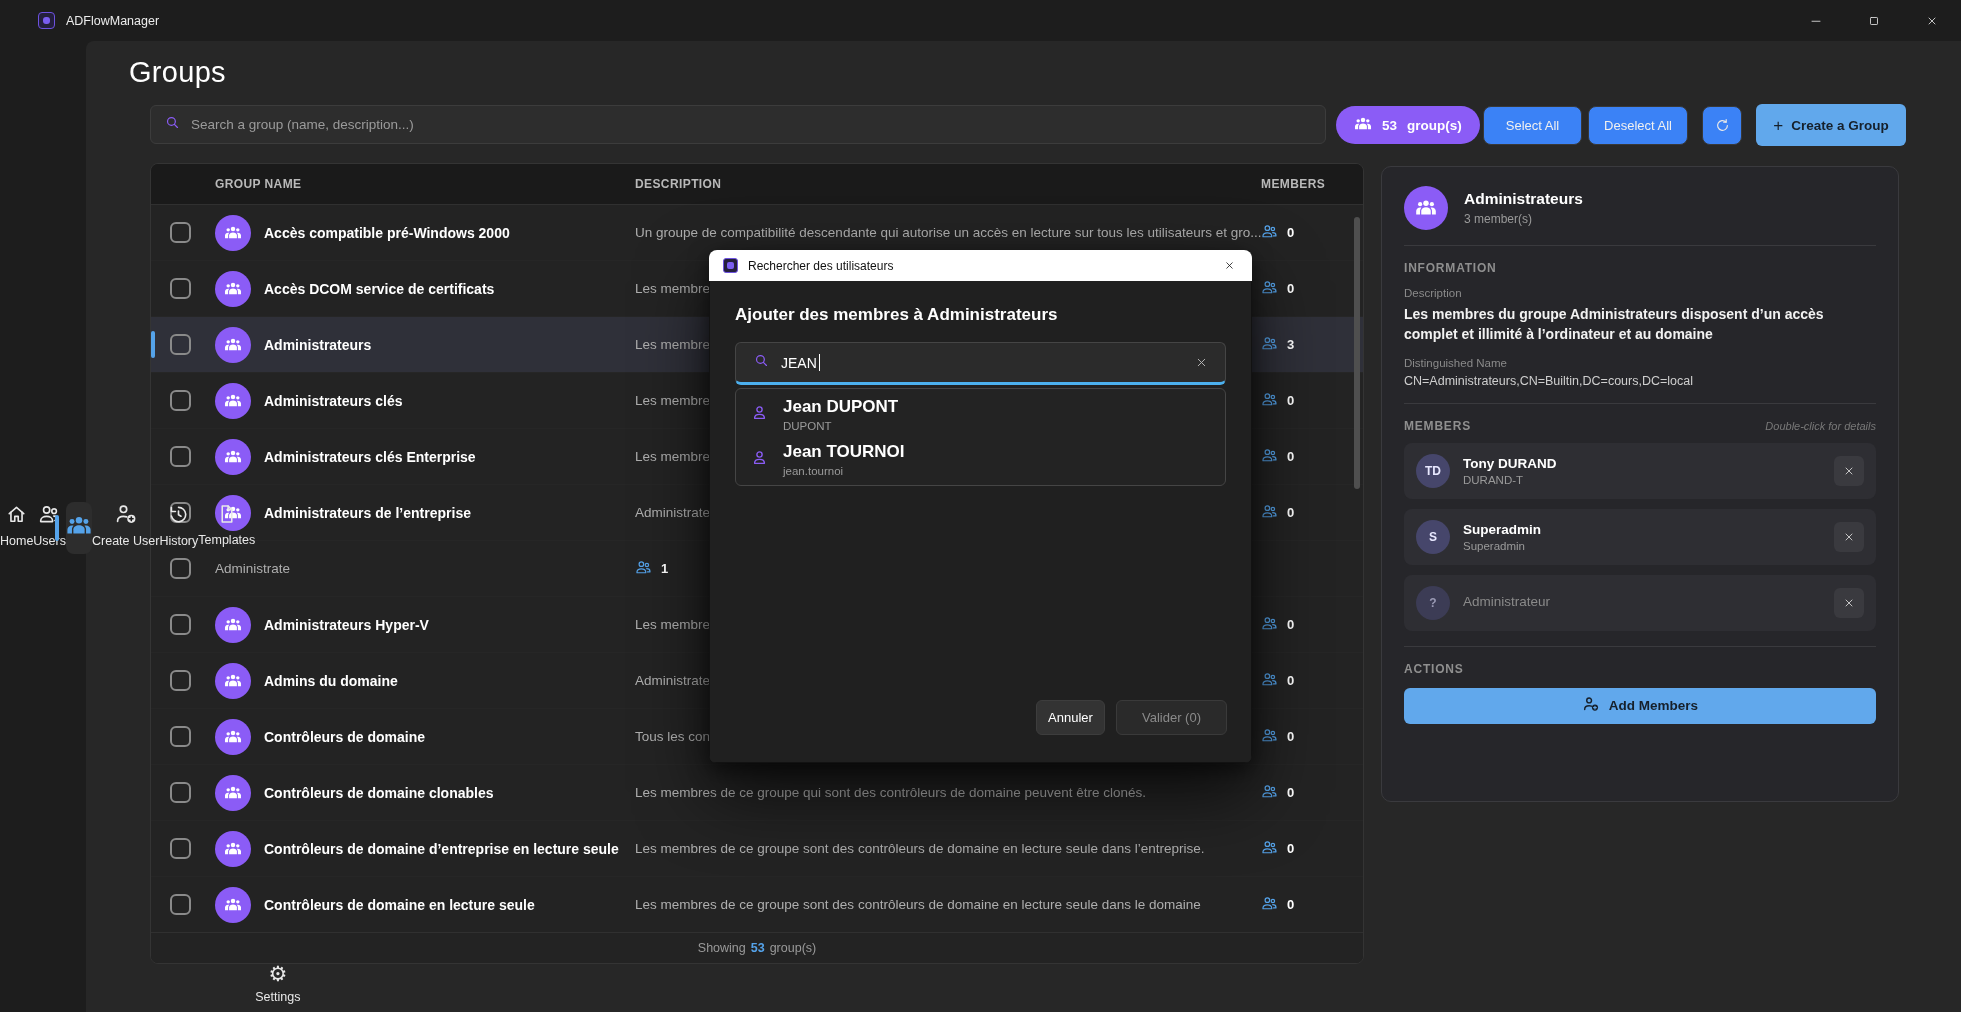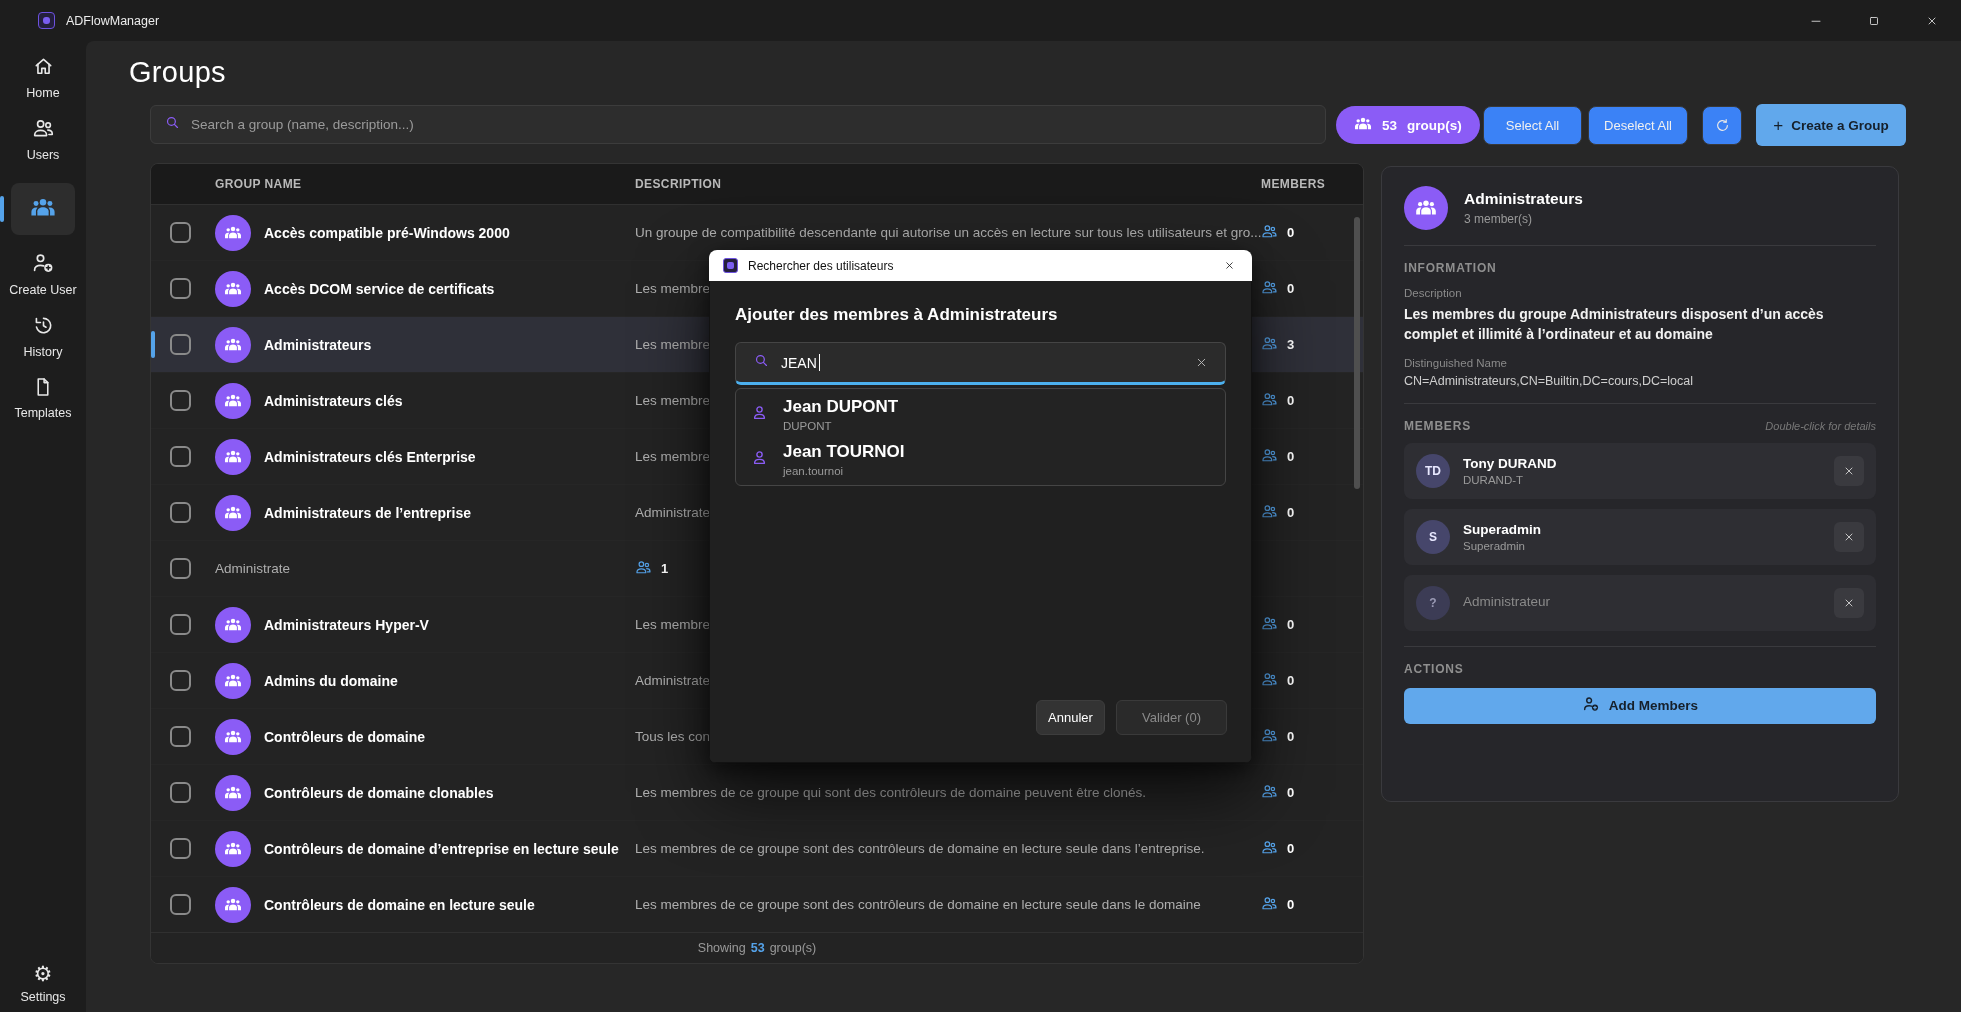--- a/index.html
+++ b/index.html
@@ -11,21 +11,21 @@
 
   
   .titlebar{position:absolute;top:0;left:0;right:0;height:41px;background:#1d1d1d;display:flex;align-items:center;z-index:5}
   .app-ico{width:17px;height:17px;border-radius:4px;margin-left:38px;background:#241f3d;border:1px solid #6d52e0;position:relative;flex:none}
   .app-ico::after{content:"";position:absolute;inset:4px;border-radius:3px;background:#7a5df0}
   .tb-title{margin-left:11px;font-size:12.5px;color:#ececec}
   .win-controls{margin-left:auto;display:flex;height:100%}
   .win-btn{width:58px;height:100%;display:flex;align-items:center;justify-content:center;color:#e3e3e3;background:transparent;border:none}
 
   
-  .sidebar{position:absolute;top:41px;left:0;bottom:0;width:86px;background:#1d1d1d;display:flex;flex-direction:column;align-items:center;padding-top:14px;z-index:4}
+  .sidebar{position:absolute;top:41px;left:0;bottom:0;width:86px;background:#1d1d1d;display:flex;flex-direction:row;align-items:center;padding-top:14px;z-index:4}
   .sb-item{width:80px;display:flex;flex-direction:column;align-items:center;gap:5px;margin-bottom:17px;color:#e8e8e8;font-size:12.5px;background:none;border:none}
   .sb-label{font-size:12.5px;color:#e8e8e8;white-space:nowrap}
   .sb-active{position:relative;width:64px;height:52px;border-radius:8px;background:#2d2d2d;display:flex;align-items:center;justify-content:center;margin:4px 0 16px;border:none}
   .sb-pill{position:absolute;left:-11px;top:13px;width:4px;height:26px;border-radius:3px;background:#55a3ea}
   .sb-settings{margin-top:auto;margin-bottom:8px}
   .gear-glyph{font-size:21px;line-height:22px;color:#e8e8e8}
 
   
   .main{position:absolute;left:86px;top:41px;right:0;bottom:0;background:#272727;border-top-left-radius:8px;z-index:1}
   .page-title{position:absolute;left:43px;top:15px;font-size:29px;font-weight:400;letter-spacing:.3px}

